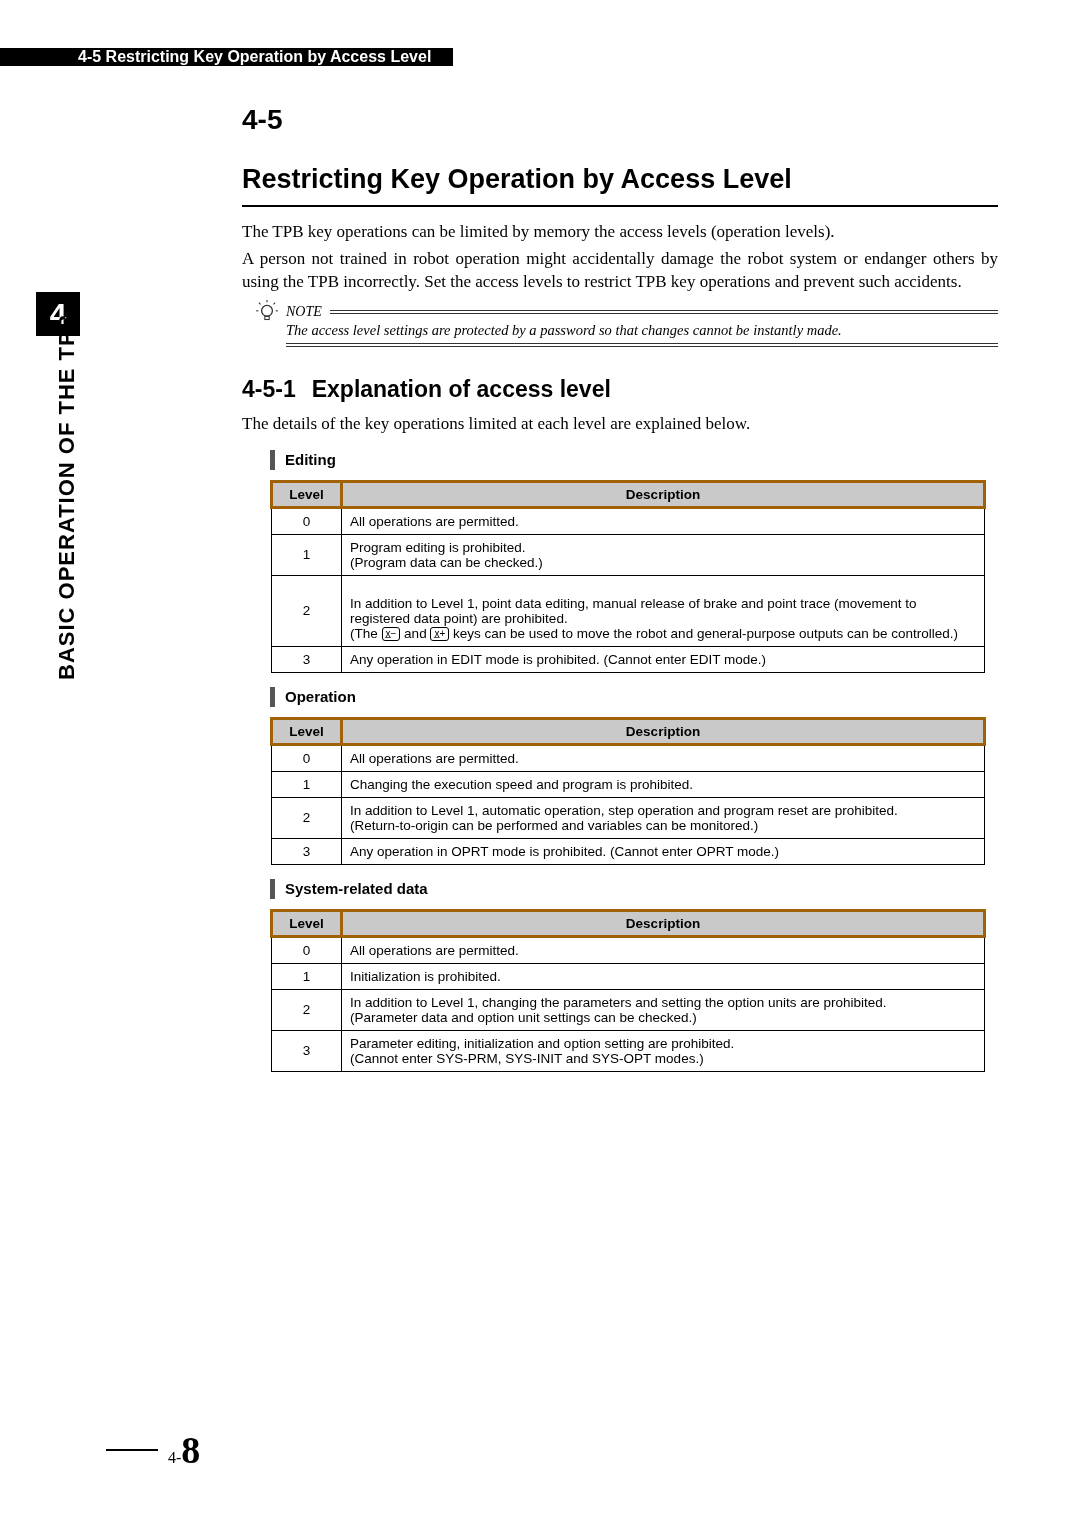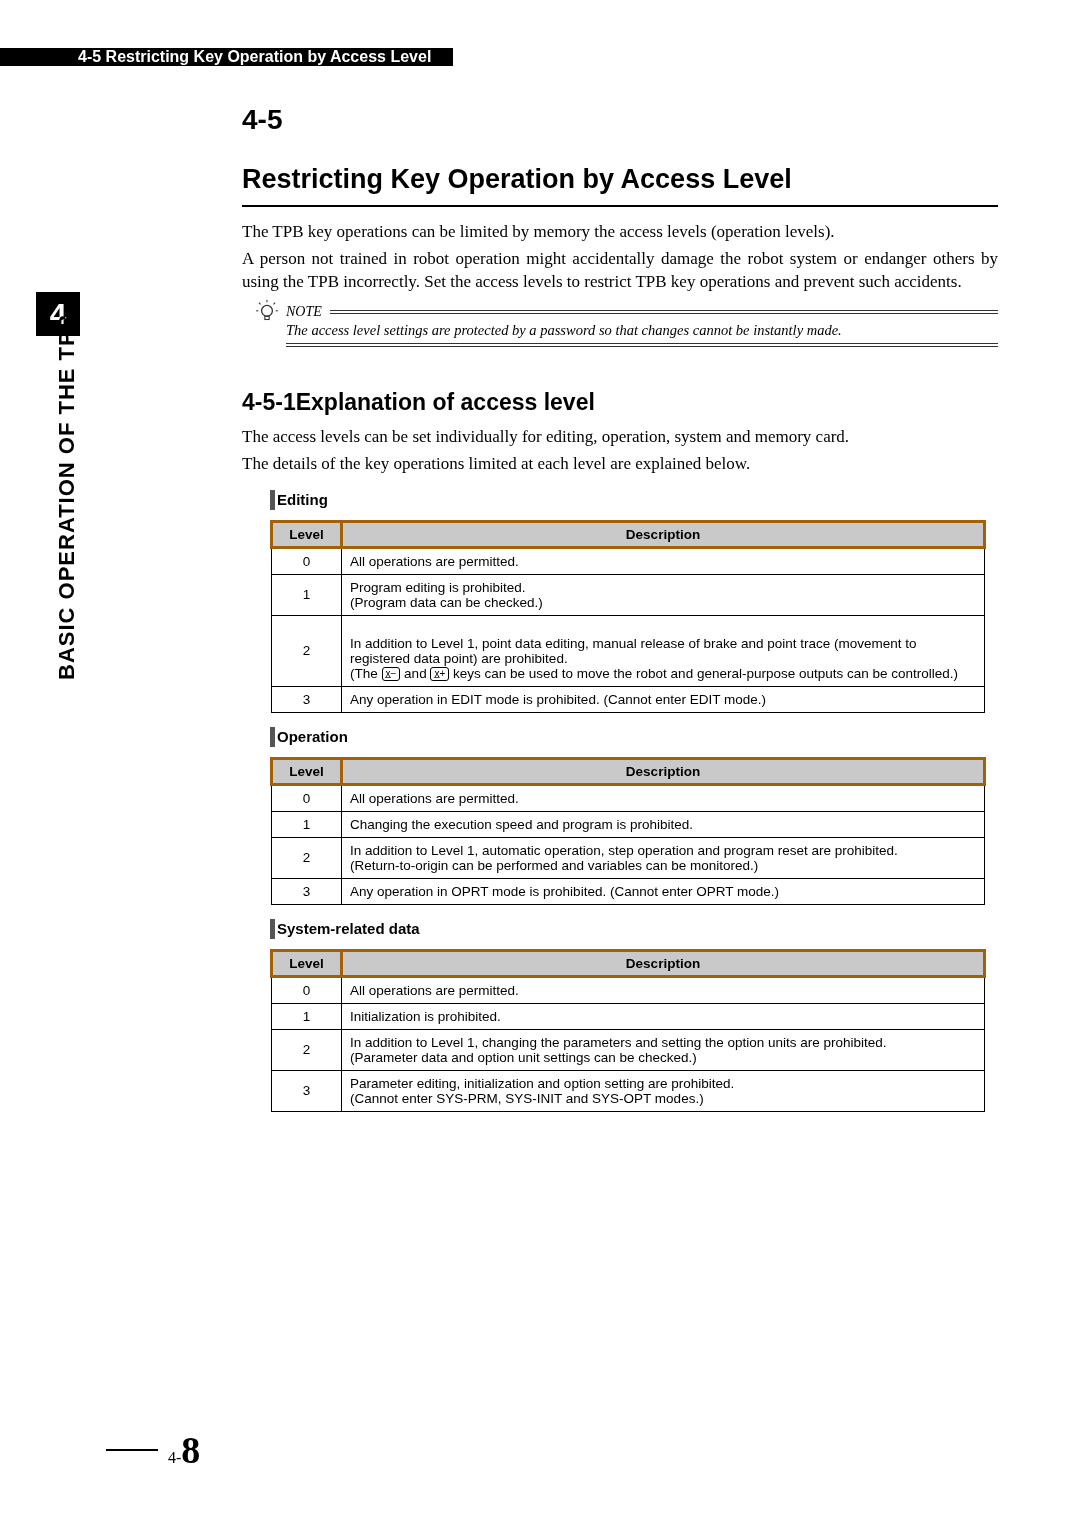--- a/index.html
+++ b/index.html
@@ -20,34 +20,34 @@
   .content { position: absolute; top: 104px; left: 242px; width: 756px; }
 
   .main-heading { display: flex; align-items: baseline; gap: 28px; margin-bottom: 10px; flex-direction: column; }
   .main-heading .num { font-family: Arial, sans-serif; font-weight: bold; font-size: 28px; }
   .main-heading .title { font-family: Arial, sans-serif; font-weight: bold; font-size: 27px; }
   .main-heading-rule { border: 0; border-top: 2px solid #000; margin-bottom: 14px; }
 
   .para { font-size: 17px; line-height: 1.35; text-align: justify; margin-bottom: 4px; }
 
   
-  .note-wrap { margin-top: 10px; margin-left: 14px; margin-bottom: 42px; position: relative; }
+  .note-wrap { margin-top: 10px; margin-left: 14px; margin-bottom: 29px; position: relative; }
   .note-icon { position: absolute; left: -2px; top: -4px; width: 26px; height: 26px; }
   .note-label-row { display: flex; align-items: center; gap: 8px; margin-left: 30px; }
   .note-label { font-family: "Times New Roman", serif; font-style: italic; font-size: 14px; }
   .note-rule-double { height: 4px; border-top:1px solid #333; border-bottom:1px solid #333; }
   .note-body { font-family: "Times New Roman", serif; font-style: italic; font-size: 14.5px; margin-left: 30px; margin-top: 2px; }
   .note-bottom { margin-left: 30px; margin-top: 4px; }
 
-  .sub-heading { display: flex; align-items: baseline; margin-top: 10px; margin-bottom: 10px; }
+  .sub-heading { display: flex; align-items: baseline; gap: 16px; margin-top: 10px; margin-bottom: 10px; }
   .sub-heading .num { font-family: Arial, sans-serif; font-weight: bold; font-size: 23px; }
   .sub-heading .title { font-family: Arial, sans-serif; font-weight: bold; font-size: 23px; }
 
   .table-block { margin-top: 14px; margin-left: 28px; }
-  .table-title-row { display: flex; align-items: center; gap: 2px; margin-bottom: 10px; }
+  .table-title-row { display: flex; align-items: center; gap: 10px; margin-bottom: 10px; }
   .table-bar { width: 5px; height: 20px; background: #555; }
   .table-title { font-family: Arial, sans-serif; font-weight: bold; font-size: 15px; }
 
   table.levels { width: 716px; border-collapse: collapse; font-family: Arial, sans-serif; font-size: 13.5px; border: 1px solid #000; }
   table.levels th { background: #c9c9c9; font-weight: bold; text-align: center; padding: 4px 6px; border: 3px solid #a16207; }
   table.levels td { padding: 5px 8px; border: 1px solid #000; vertical-align: middle; }
   table.levels td.level-col { width: 70px; text-align: center; }
   table.levels th.level-col { width: 70px; }
   .keycap { display: inline-block; border: 1px solid #000; border-radius: 3px; padding: 0 3px; font-size: 10px; line-height: 12px; vertical-align: 1px; font-family: Arial, sans-serif; }
 
@@ -95,21 +95,20 @@
       </div>
       <div class="note-body">The access level settings are protected by a password so that changes cannot be instantly made.</div>
       <div class="note-bottom note-rule-double"></div>
     </div>
 
     <div class="sub-heading">
       <span class="num">4-5-1</span>
       <span class="title">Explanation of access level</span>
     </div>
 
-    <p class="para">The access levels can be set individually for editing, operation, system and memory card.</p>
     <p class="para">The details of the key operations limited at each level are explained below.</p>
 
     <div class="table-block">
       <div class="table-title-row">
         <div class="table-bar"></div>
         <span class="table-title">Editing</span>
       </div>
       <table class="levels">
         <thead>
           <tr>

